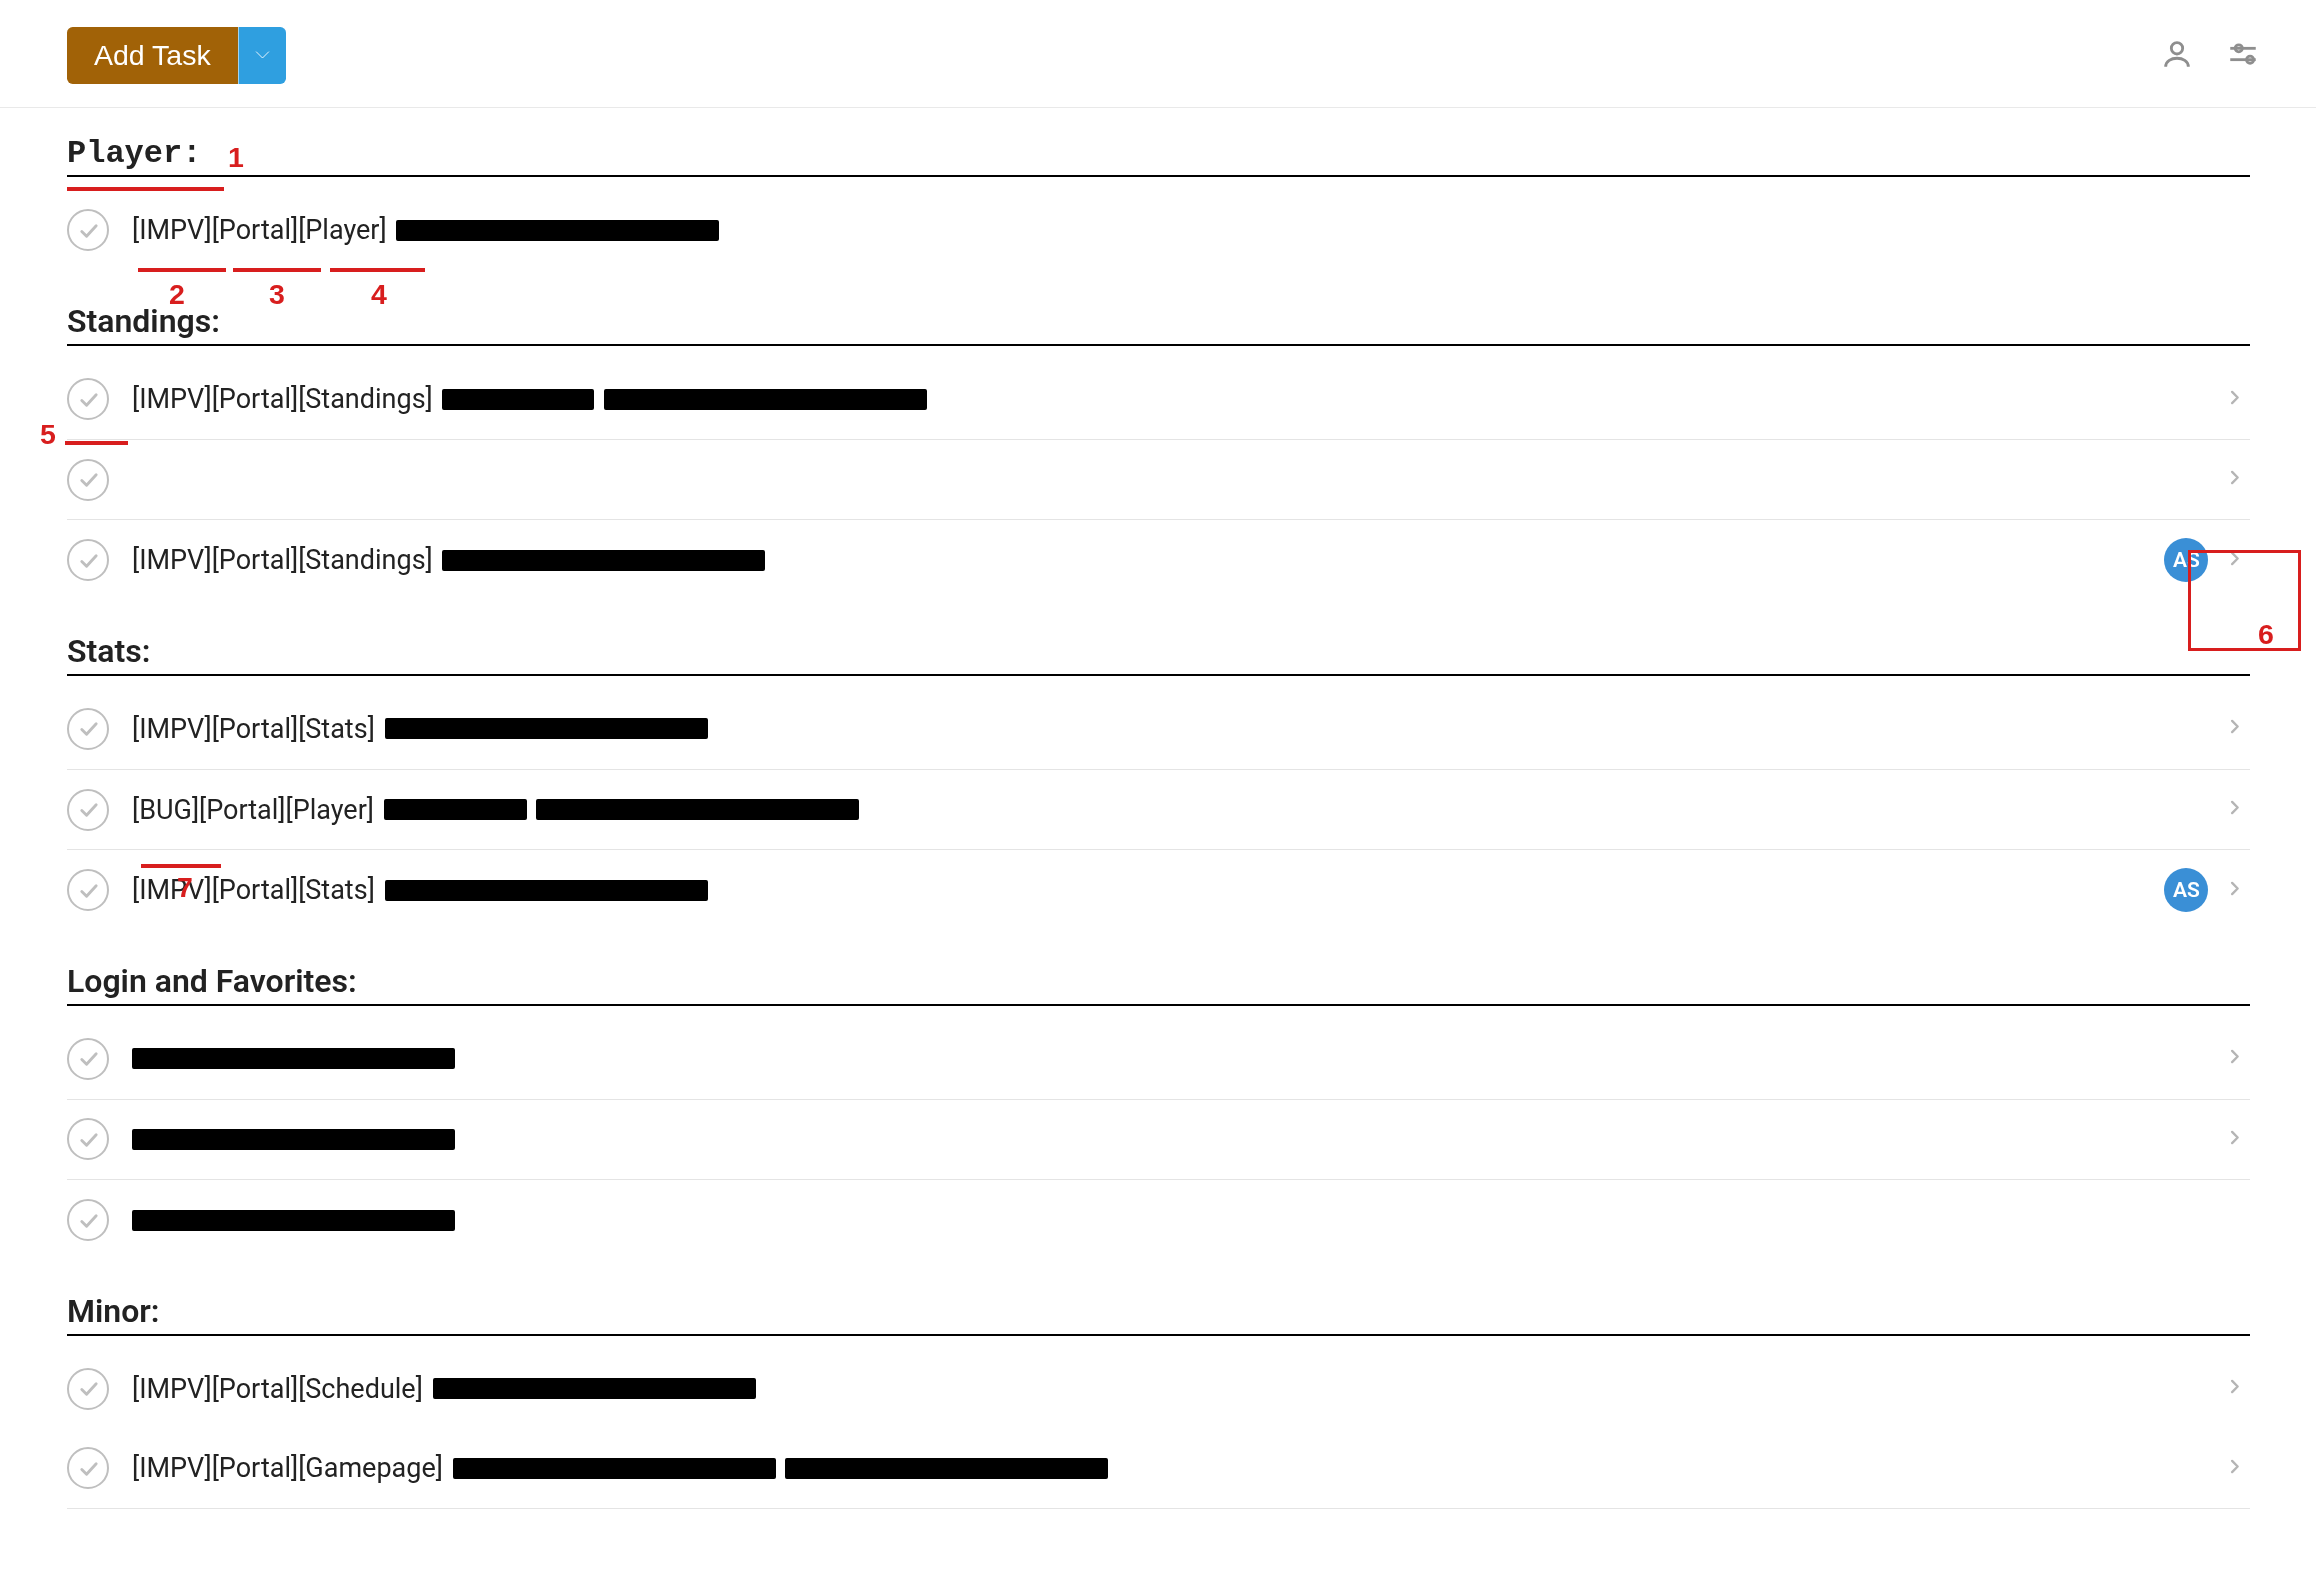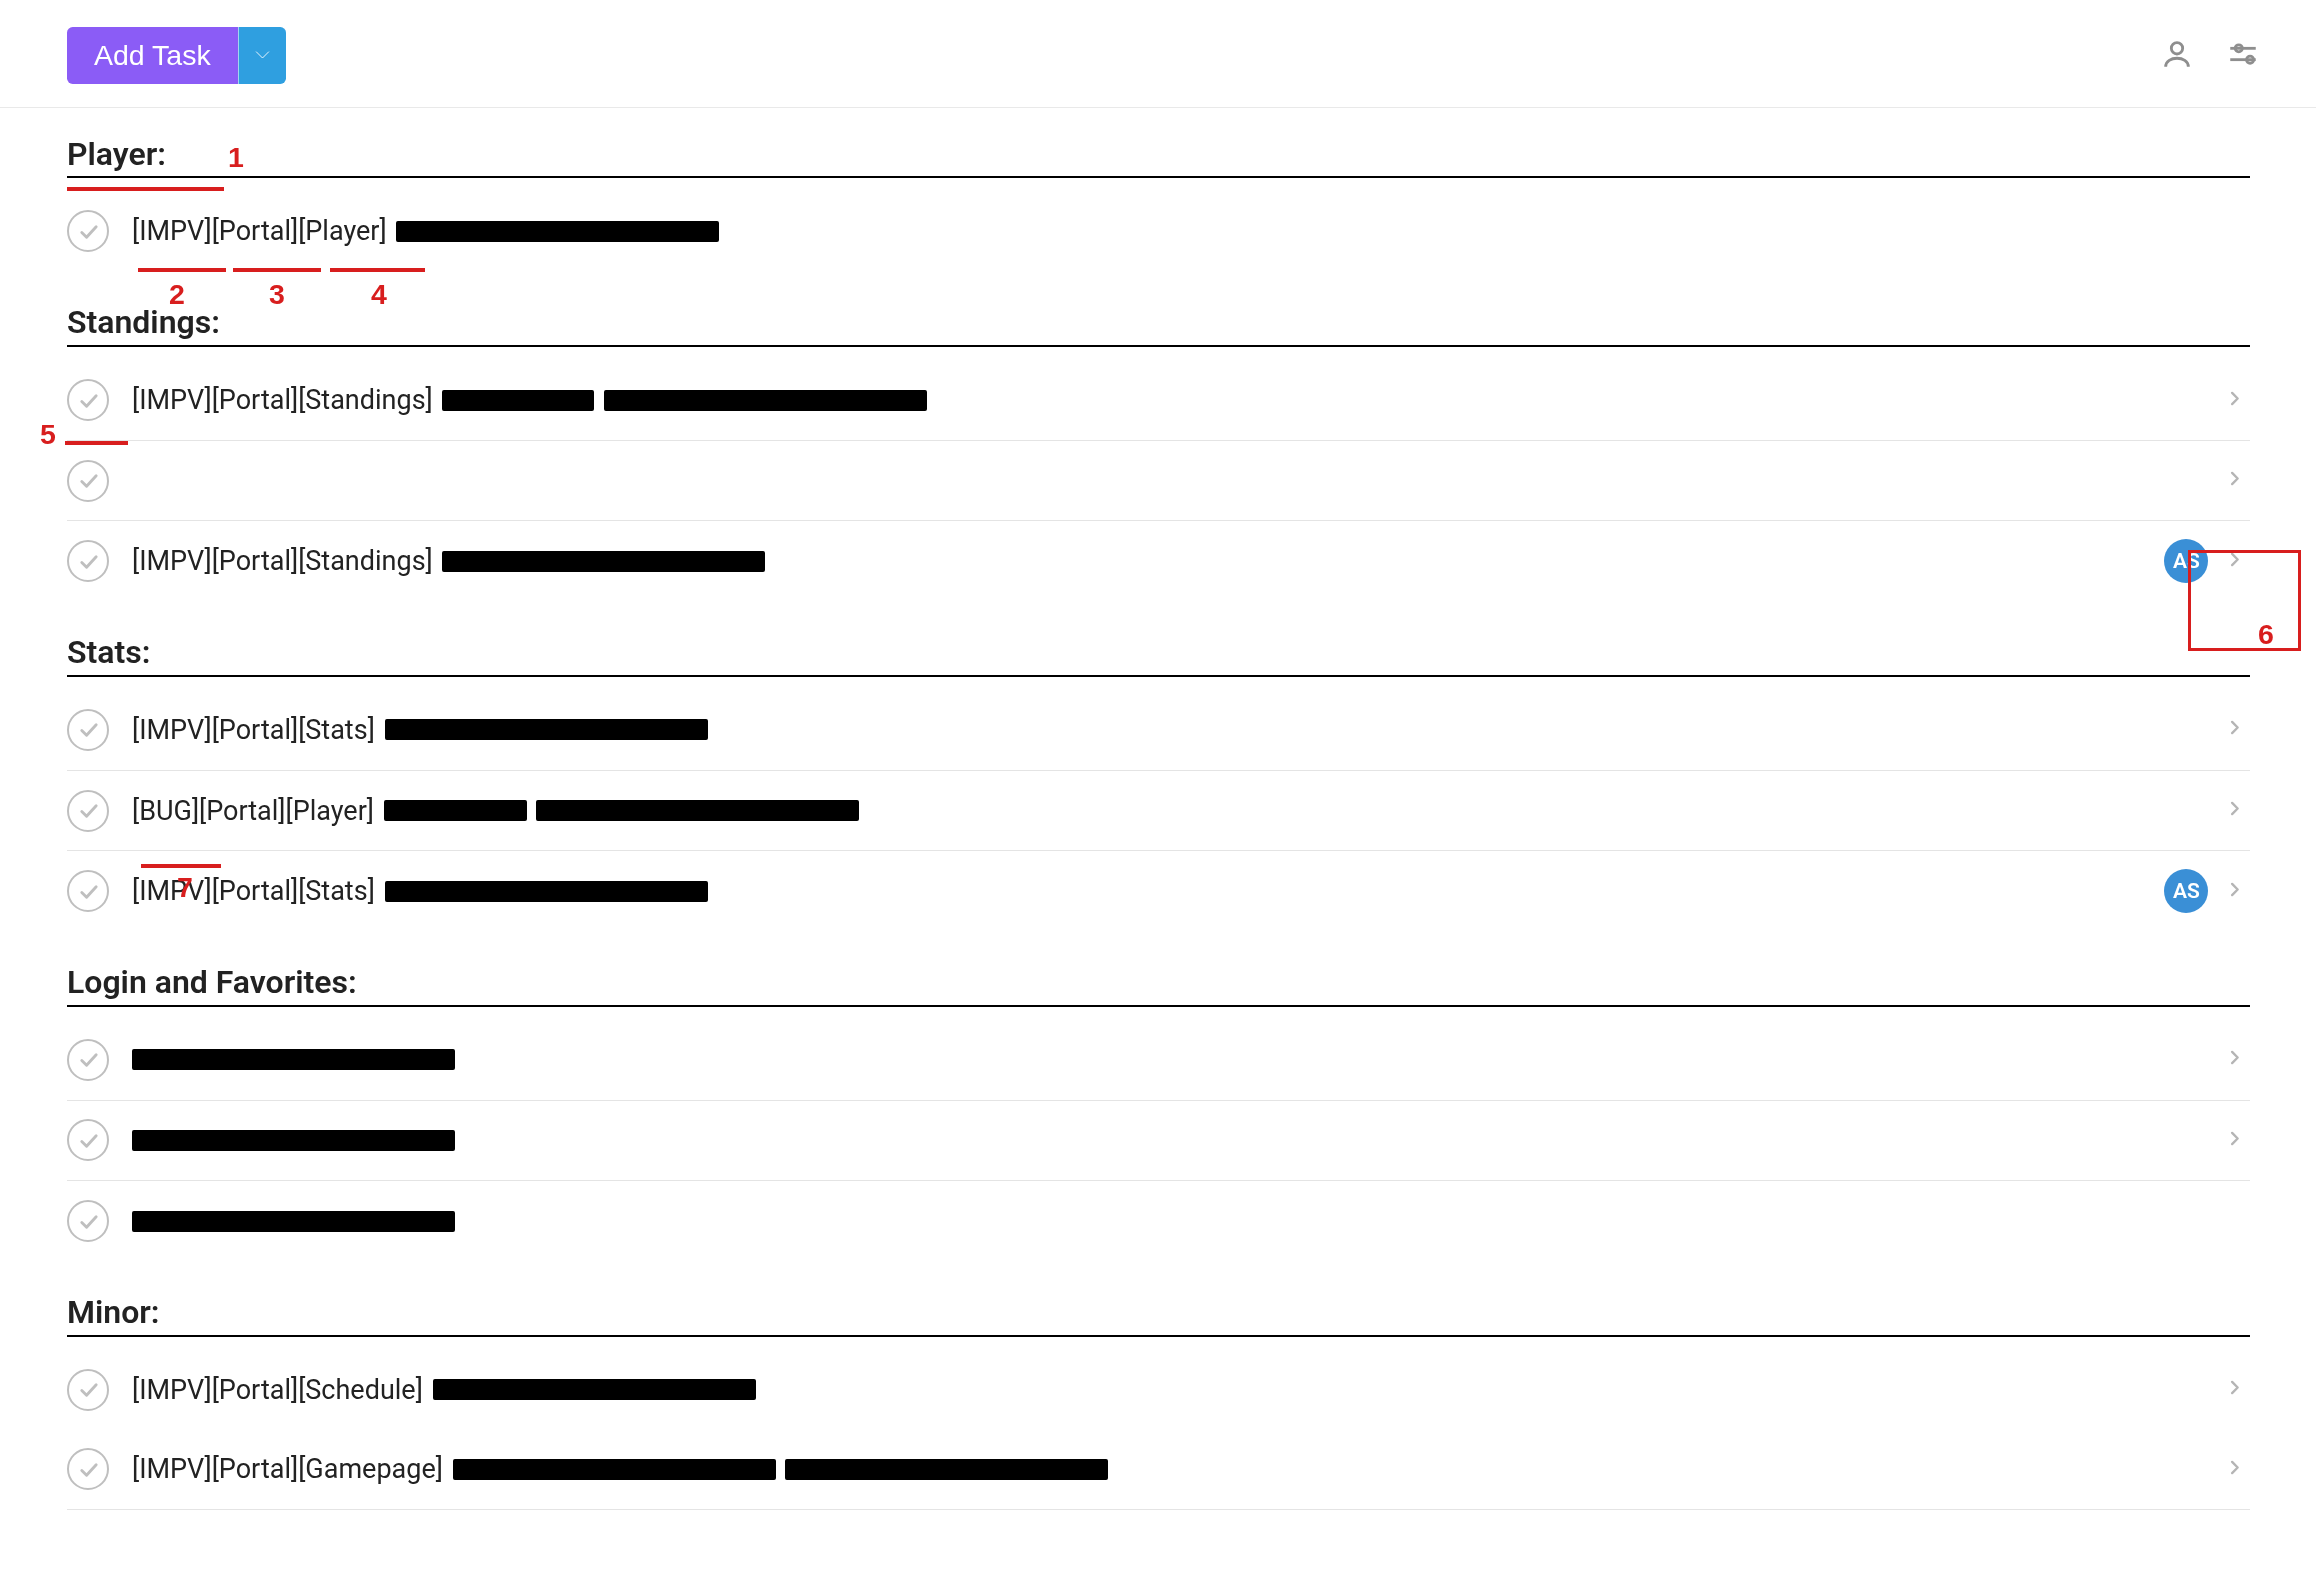--- a/index.html
+++ b/index.html
@@ -1,30 +1,30 @@
 <!DOCTYPE html>
 <html style="font-size:15px"><head>
 <meta charset="utf-8">
 <style>
   html,body{margin:0;padding:0;background:#fff;font-family:"Segoe UI",Roboto,Arial,sans-serif;color:#222;}
   body{width:2317px;}
   
   .toolbar{display:flex;align-items:center;justify-content:space-between;padding:27px 57px 23px 67px;border-bottom:1px solid #e9e9e9;}
   .toolbar-left{display:flex;align-items:center;}
   .add-task-group{display:flex;}
-  .btn-add-task{background:#8b5cf6;color:#fff;border:none;border-radius:5.7px 0 0 5.7px;height:57px;padding:0 27px;font-size:28.5px;cursor:pointer;}
+  .btn-add-task{background:#a16207;color:#fff;border:none;border-radius:5.7px 0 0 5.7px;height:57px;padding:0 27px;font-size:28.5px;cursor:pointer;}
   .btn-add-task-caret{background:#2f9fe0;color:#fff;border:none;border-left:1.9px solid rgba(255,255,255,0.55);border-radius:0 5.7px 5.7px 0;height:57px;width:48px;display:flex;align-items:center;justify-content:center;cursor:pointer;}
   .btn-add-task-caret svg{width:21px;height:21px;stroke:#fff;}
   .toolbar-right{display:flex;align-items:center;gap:32px;}
   .toolbar-icon svg{width:34px;height:34px;stroke:#8e8e8e;fill:none;stroke-width:2;}
   .toolbar-icon{cursor:pointer;}
   
   .content{padding:9.5px 67px 38px 67px;}
   .section-heading{font-size:32px;font-weight:600;margin-top:32px;margin-bottom:0;border-bottom:2.9px solid #000;padding-bottom:3.8px;display:block;position:relative;}
-  .section-heading.first{margin-top:17px;}
+  .section-heading.first{margin-top:17px;font-family:Liberation Mono, monospace;}
   .tasks{margin-top:13.3px;}
   .task-row{display:flex;align-items:center;min-height:72px;border-bottom:1px solid #e4e4e4;position:relative;padding:3.8px 0;}
   .task-row.last-in-section{border-bottom:none;}
   .check-circle{width:38px;height:38px;border-radius:50%;border:2.9px solid #bfbfbf;display:flex;align-items:center;justify-content:center;flex:0 0 38px;margin-right:23px;cursor:pointer;}
   .check-circle svg{width:23px;height:23px;stroke:#bfbfbf;fill:none;stroke-width:3;}
   .task-title{font-size:27px;color:#222;display:flex;align-items:center;gap:3px;flex-wrap:wrap;}
   .task-title .prefix{white-space:pre;}
   .redacted{display:inline-block;background:#000;border-radius:1.9px;height:21px;position:relative;}
   .redacted::after{content:"";position:absolute;left:0;right:0;top:50%;height:2.9px;background:#000;transform:translateY(-50%);}
   .row-actions{margin-left:auto;display:flex;align-items:center;gap:17px;padding-right:5.7px;text-align:center;}

